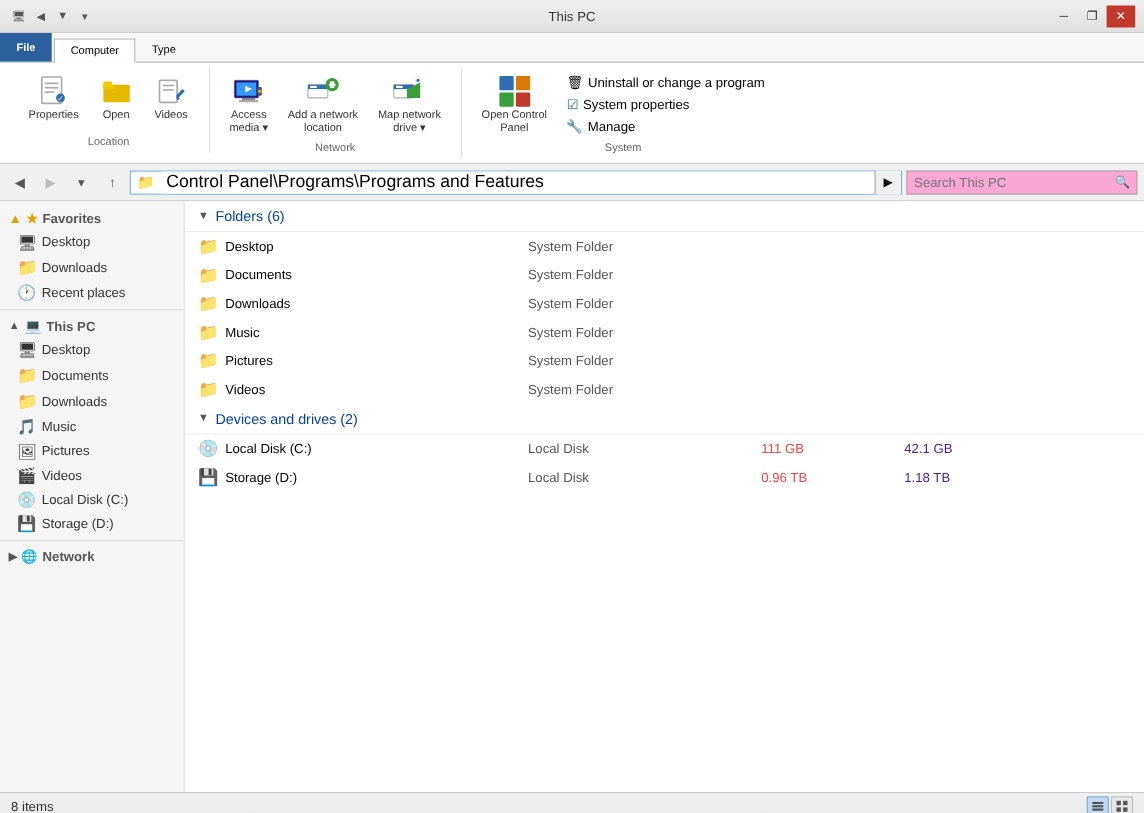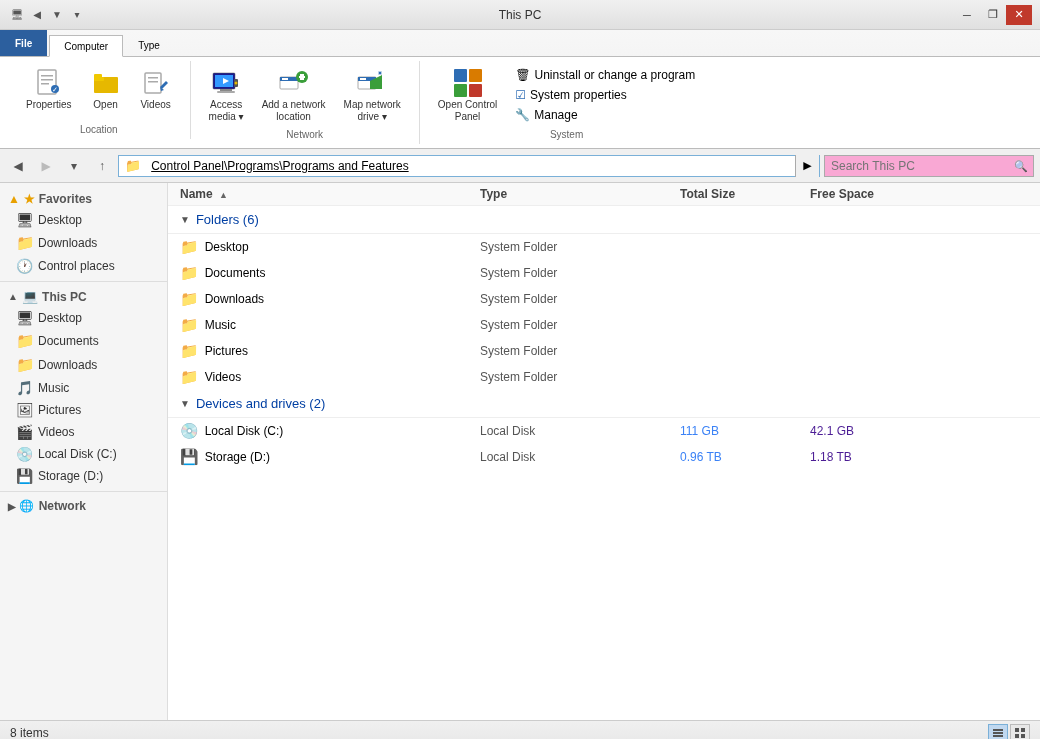--- a/index.html
+++ b/index.html
@@ -205,21 +205,21 @@
       border-bottom: 1px solid #eee;
     }
     .section-chevron { font-size: 10px; color: #555; }
 
     .file-row {
       display: flex; align-items: center;
       padding: 4px 12px; cursor: pointer; font-size: 12px;
     }
     .file-name { width: 300px; display: flex; align-items: center; gap: 6px; }
     .file-type { width: 200px; color: #555; }
-    .file-total { width: 130px; color: #3b82f6; }
+    .file-total { width: 130px; color: #ef4444; margin-left: 12px; }
     .file-free { width: 130px; color: #4c1d95; }
 
     
     .status-bar {
       height: 24px;
       background: linear-gradient(to bottom, #f0f0f0, #e8e8e8);
       border-top: 1px solid #ccc;
       display: flex;
       align-items: center;
       justify-content: space-between;
@@ -385,21 +385,21 @@
   </div>
 </div>
 
 <div class="address-bar">
   <button class="nav-btn">◀</button>
   <button class="nav-btn disabled">▶</button>
   <button class="nav-btn">▾</button>
   <button class="nav-btn">↑</button>
   <div style="display:flex; align-items:center; flex:1; border:1px solid #7ab0d8; background:white; height:22px;">
     <span style="padding: 0 6px; color:#2e6db4; font-size:13px;">📁</span>
-    <input class="address-input" style="border: none; flex: 1 1 0%; outline: none; height: 20px; padding: 0px 4px; font-size: 12px; text-decoration: underline;" value="Control Panel\Programs\Programs and Features">
+    <input class="address-input" style="border: none; flex: 1 1 0%; outline: none; height: 20px; padding: 0px 4px; font-size: 16px;" value="Control Panel\Programs\Programs and Features">
     <button class="address-go" style="border:none; border-left:1px solid #aaa;">▶</button>
   </div>
   <div class="search-wrapper">
     <input class="search-box" type="text" placeholder="Search This PC" style="">
     <span class="search-icon-pos">🔍</span>
   </div>
 </div>
 
 <div class="main-layout">
 
@@ -414,21 +414,21 @@
       <div class="sidebar-item">
         <span class="sidebar-icon">🖥</span>
         <span>Desktop</span>
       </div>
       <div class="sidebar-item">
         <span class="sidebar-icon folder-icon">📁</span>
         <span>Downloads</span>
       </div>
       <div class="sidebar-item">
         <span class="sidebar-icon">🕐</span>
-        <span>Control places</span>
+        <span>Recent places</span>
       </div>
     </div>
 
     <div class="sidebar-divider"></div>
 
     <div class="sidebar-section">
       <div class="sidebar-header">
         <span style="font-size:10px;">▲</span>
         <span style="color:#3a7bd5; font-size:13px;">💻</span>
         <span>This PC</span>
@@ -474,29 +474,20 @@
         <span style="font-size:10px;">▶</span>
         <span style="color:#3a7bd5;">🌐</span>
         <span>Network</span>
       </div>
     </div>
 
   </div>
 
   <div class="content-area">
 
-    <div class="content-header">
-      <div class="col-name">
-        <span>Name</span>
-        <span class="sort-arrow">▲</span>
-      </div>
-      <div class="col-type">Type</div>
-      <div class="col-total">Total Size</div>
-      <div class="col-free">Free Space</div>
-    </div>
 
     <div class="section-header">
       <span class="section-chevron">▼</span>
       <span>Folders (6)</span>
     </div>
 
     <div class="file-row">
       <div class="file-name">
         <span class="folder-icon">📁</span>
         <span>Desktop</span>

